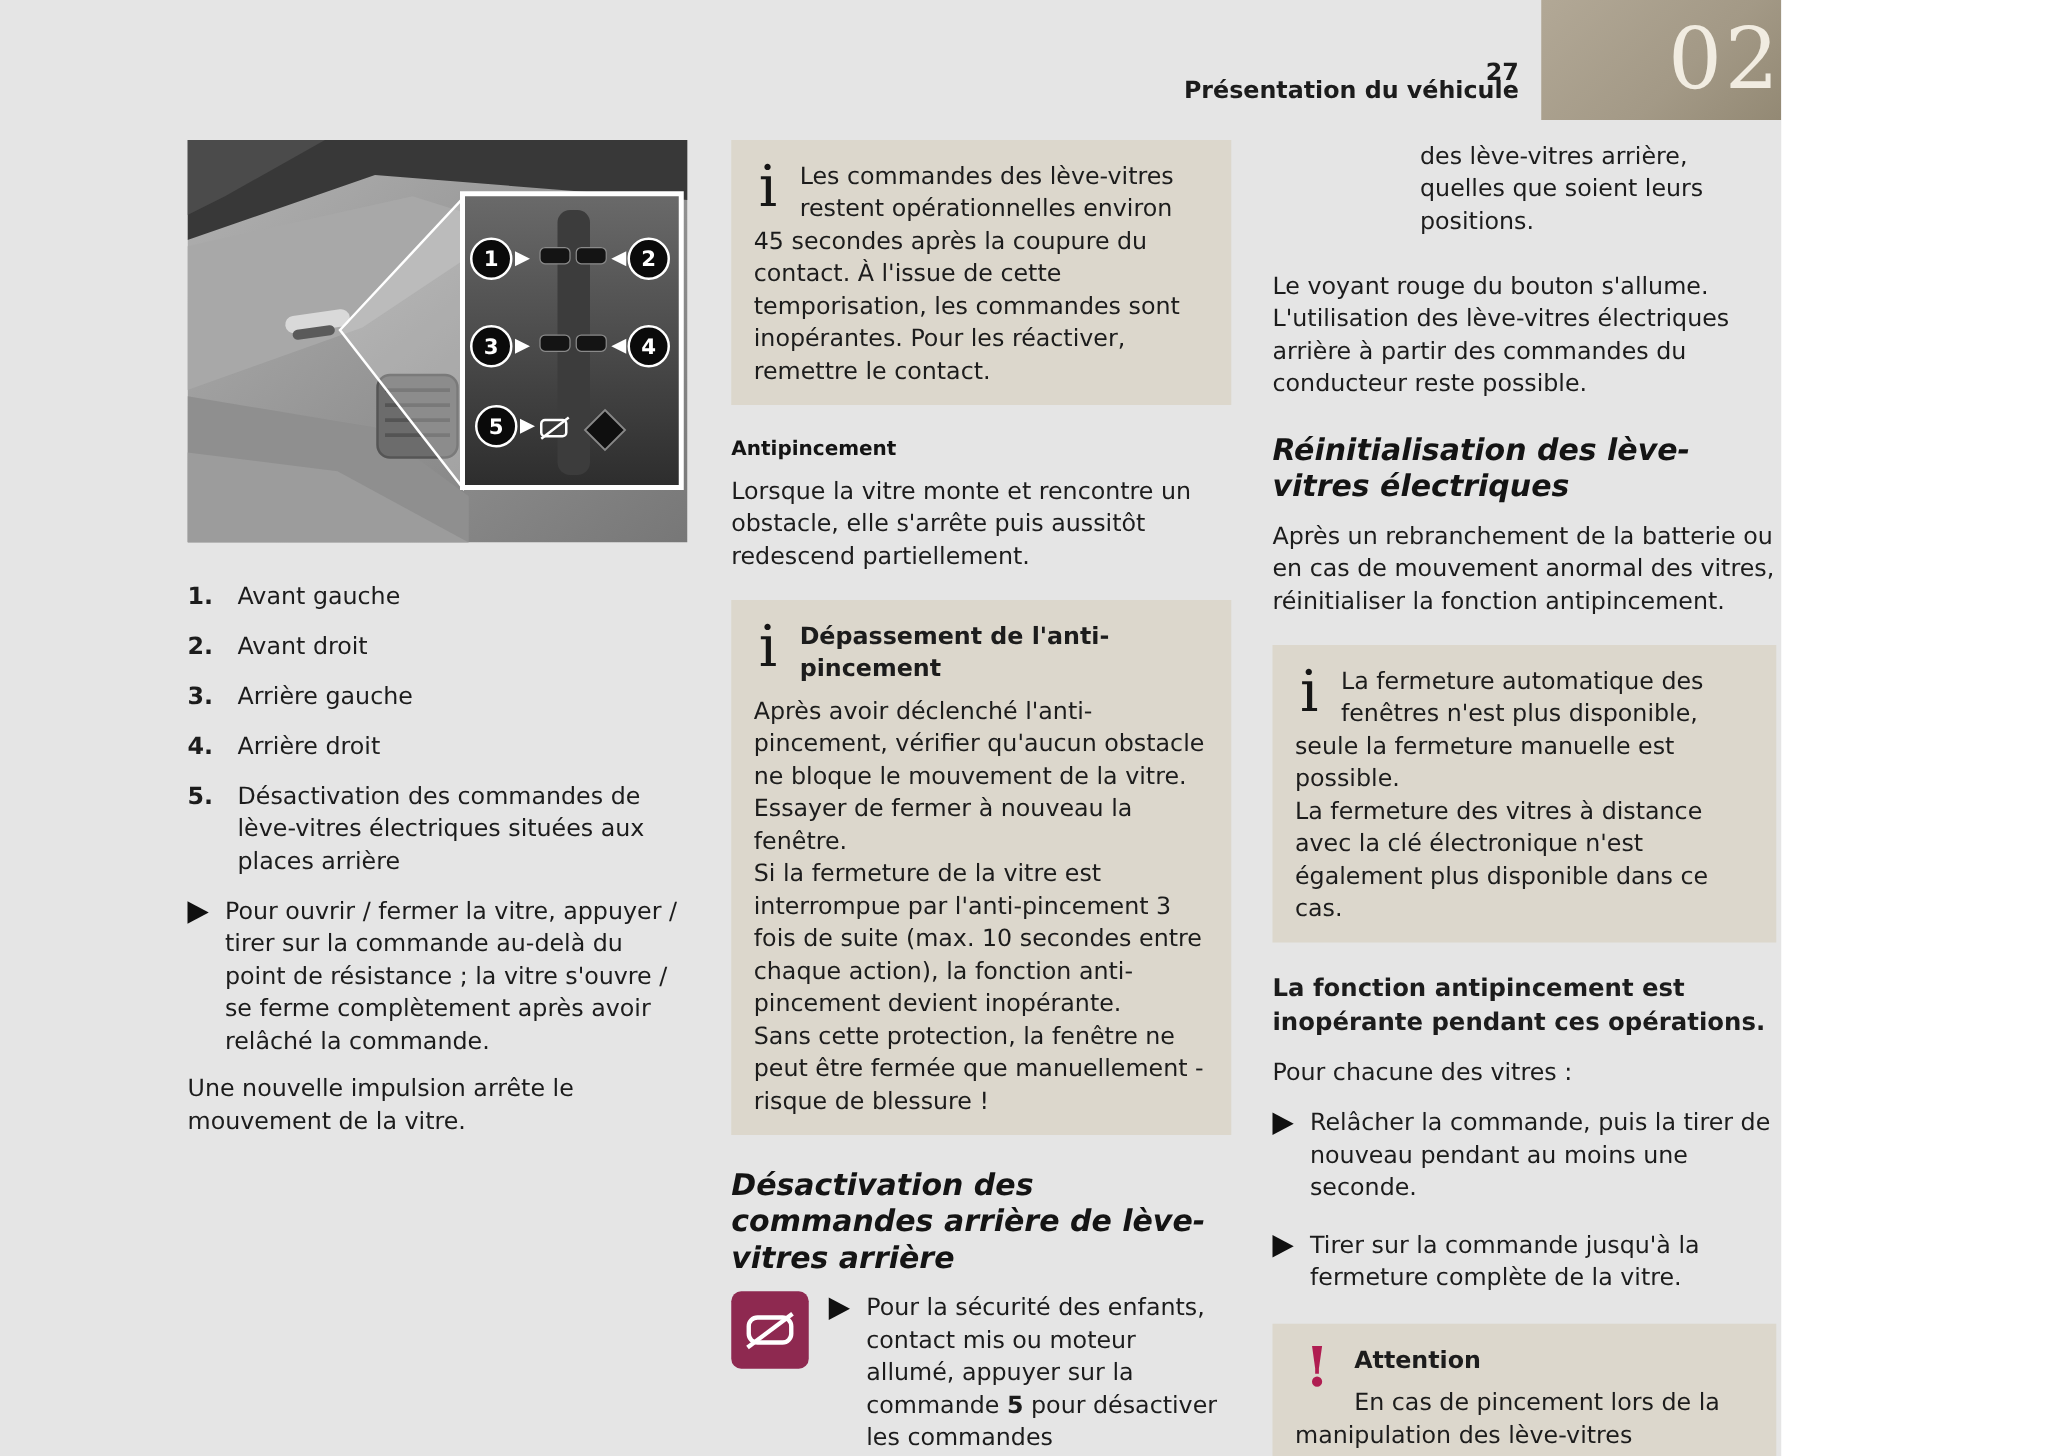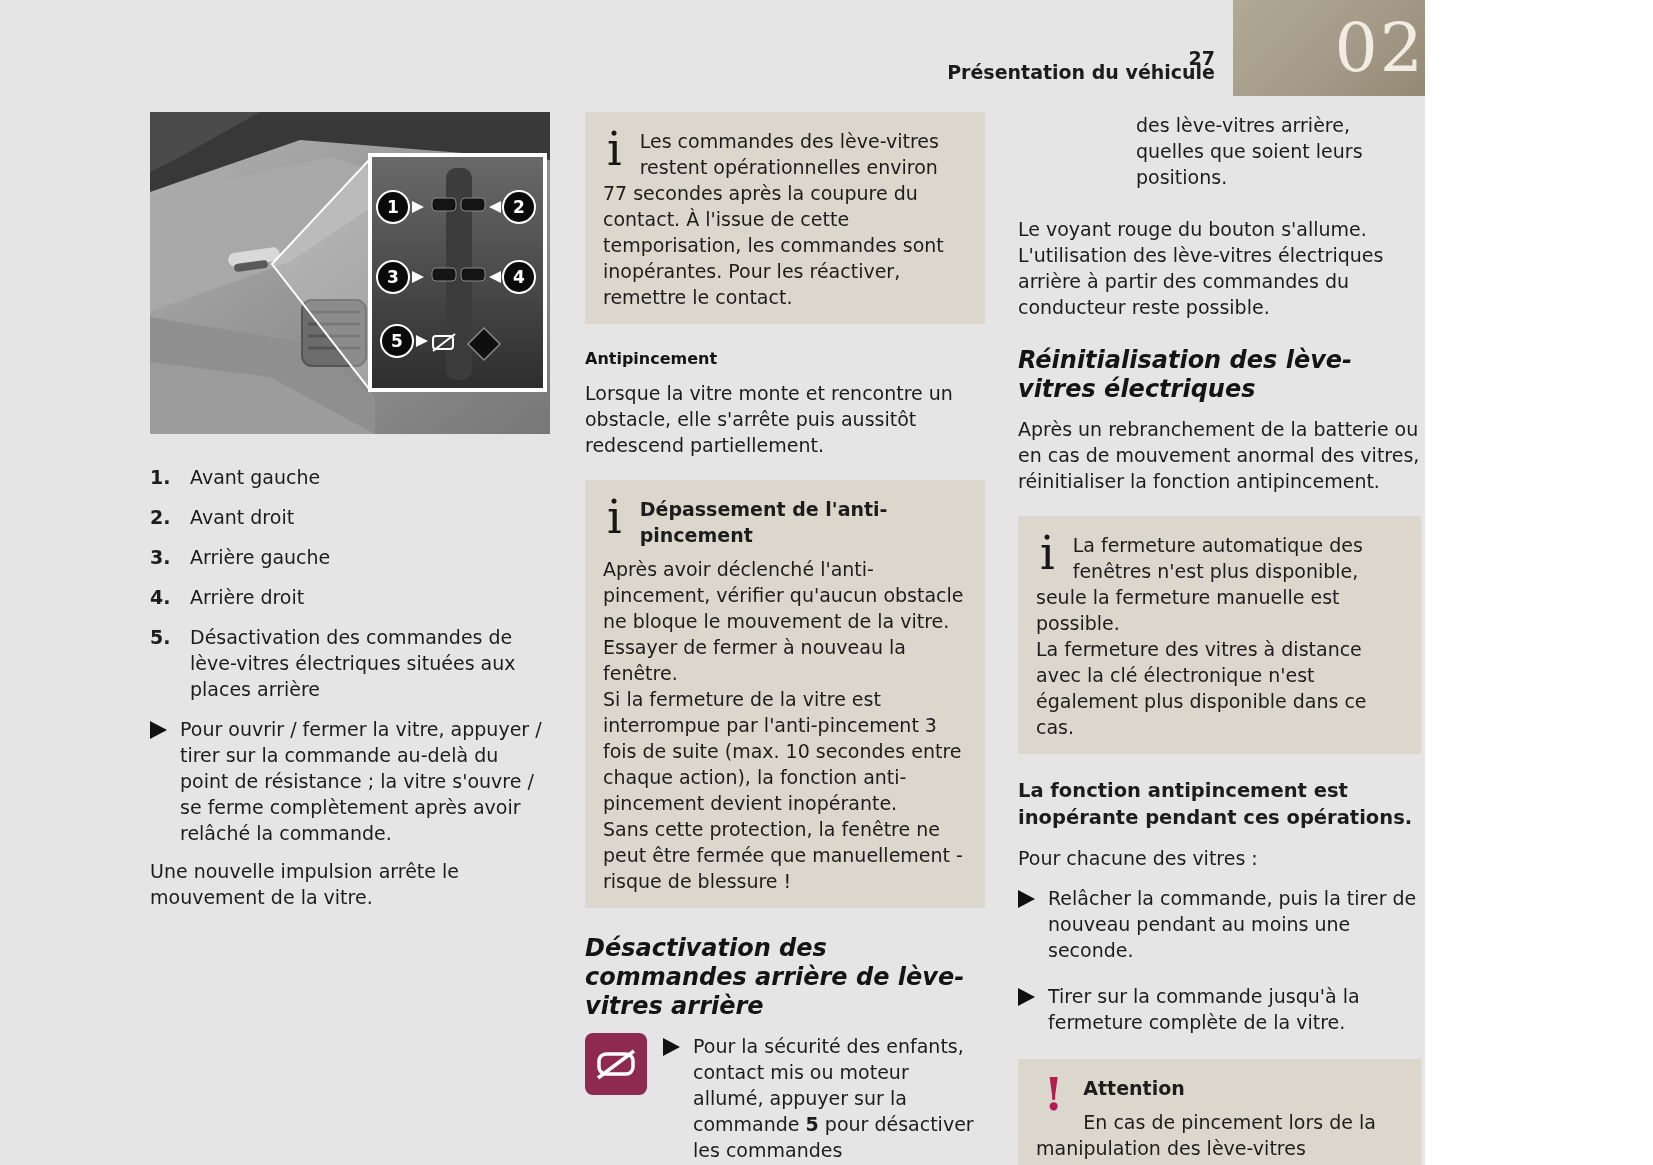--- a/index.html
+++ b/index.html
@@ -171,21 +171,21 @@
       <span class="txt">Pour ouvrir / fermer la vitre, appuyer / tirer sur la commande au-delà du point de résistance ; la vitre s'ouvre / se ferme complètement après avoir relâché la commande.</span>
     </div>
 
     <p>Une nouvelle impulsion arrête le mouvement de la vitre.</p>
   </div>
 
   <div class="col col-mid">
 
     <div class="infobox">
       <span class="i-icon">i</span>
-      <span>Les commandes des lève-vitres restent opérationnelles environ 77 secondes après la coupure du contact. À l'issue de cette temporisation, les commandes sont inopérantes. Pour les réactiver, remettre le contact.</span>
+      <span>Les commandes des lève-vitres restent opérationnelles environ 45 secondes après la coupure du contact. À l'issue de cette temporisation, les commandes sont inopérantes. Pour les réactiver, remettre le contact.</span>
     </div>
 
     <h3>Antipincement</h3>
     <p>Lorsque la vitre monte et rencontre un obstacle, elle s'arrête puis aussitôt redescend partiellement.</p>
 
     <div class="infobox" style="margin-top:22px;">
       <span class="i-icon">i</span>
       <div class="box-title">Dépassement de l'anti-pincement</div>
       <span class="preline">Après avoir déclenché l'anti-pincement, vérifier qu'aucun obstacle ne bloque le mouvement de la vitre.
 Essayer de fermer à nouveau la fenêtre.

